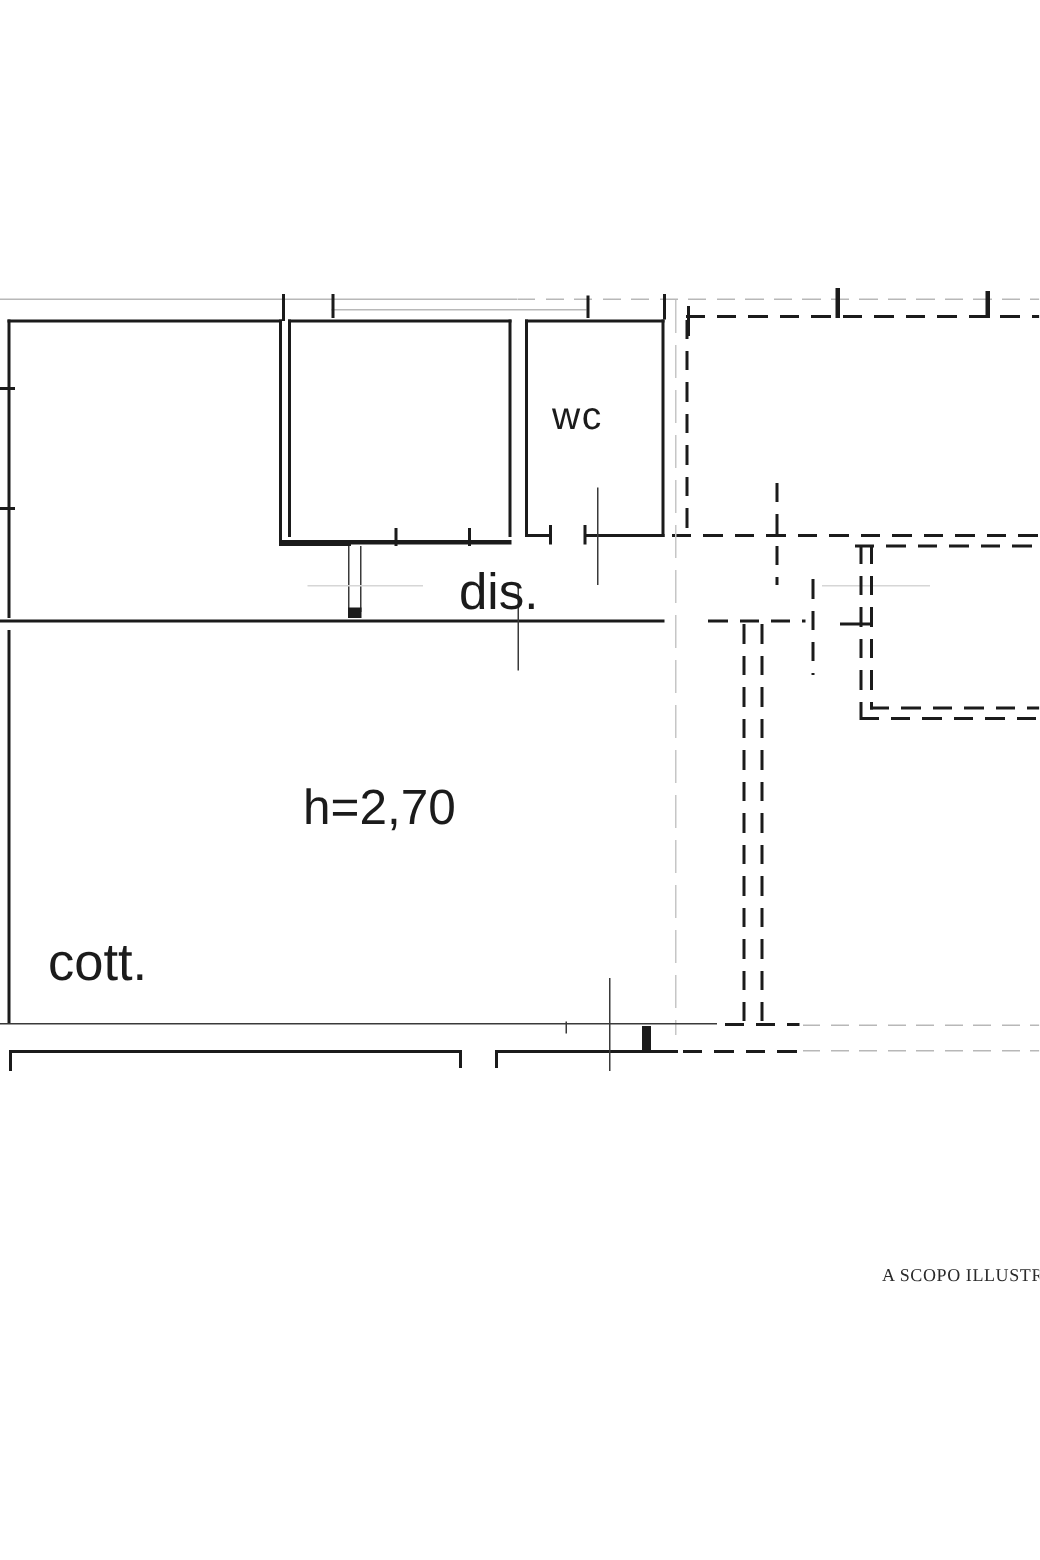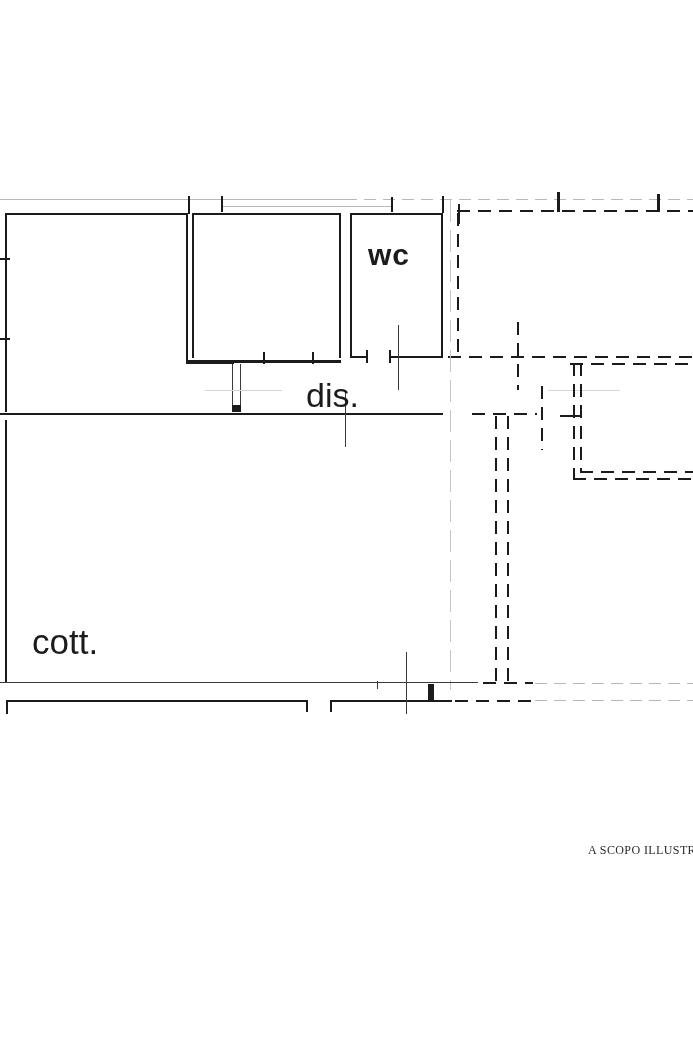--- a/index.html
+++ b/index.html
@@ -103,19 +103,20 @@
   <div class="ln" style="left:6px;top:700px;width:2px;height:14px;"></div>
   <div class="ln" style="left:306px;top:700px;width:2px;height:12px;"></div>
   <div class="ln" style="left:330px;top:700px;width:2px;height:12px;"></div>
   <div class="ln" style="left:330px;top:700px;width:122px;height:2px;"></div>
   <div class="dbh" style="left:455px;top:700px;width:78px;"></div>
   <div class="dgh" style="left:535px;top:700px;width:158px;"></div>
   <div class="tl" style="left:406px;top:652px;width:1px;height:62px;"></div>
   <div class="ln" style="left:428px;top:684px;width:6px;height:17px;"></div>
   <div class="tl" style="left:377px;top:681px;width:1px;height:8px;"></div>
 
-  <div class="lbl" style="left:368px;top:240px;font-size:30px;letter-spacing:1px;font-weight:bold;">wc</div>
+  <div class="lbl" style="left:368px;top:264px;font-size:26px;letter-spacing:1px;">wc</div>
   <div class="lbl" style="left:306px;top:378px;font-size:34px;">dis.</div>
+  <div class="lbl" style="left:202px;top:521px;font-size:33px;">h=2,70</div>
   <div class="lbl" style="left:32px;top:624px;font-size:35px;">cott.</div>
 
   <div class="disc" style="left:588px;top:843px;">A SCOPO ILLUSTRAT</div>
 
 </div>
 
 </body></html>

